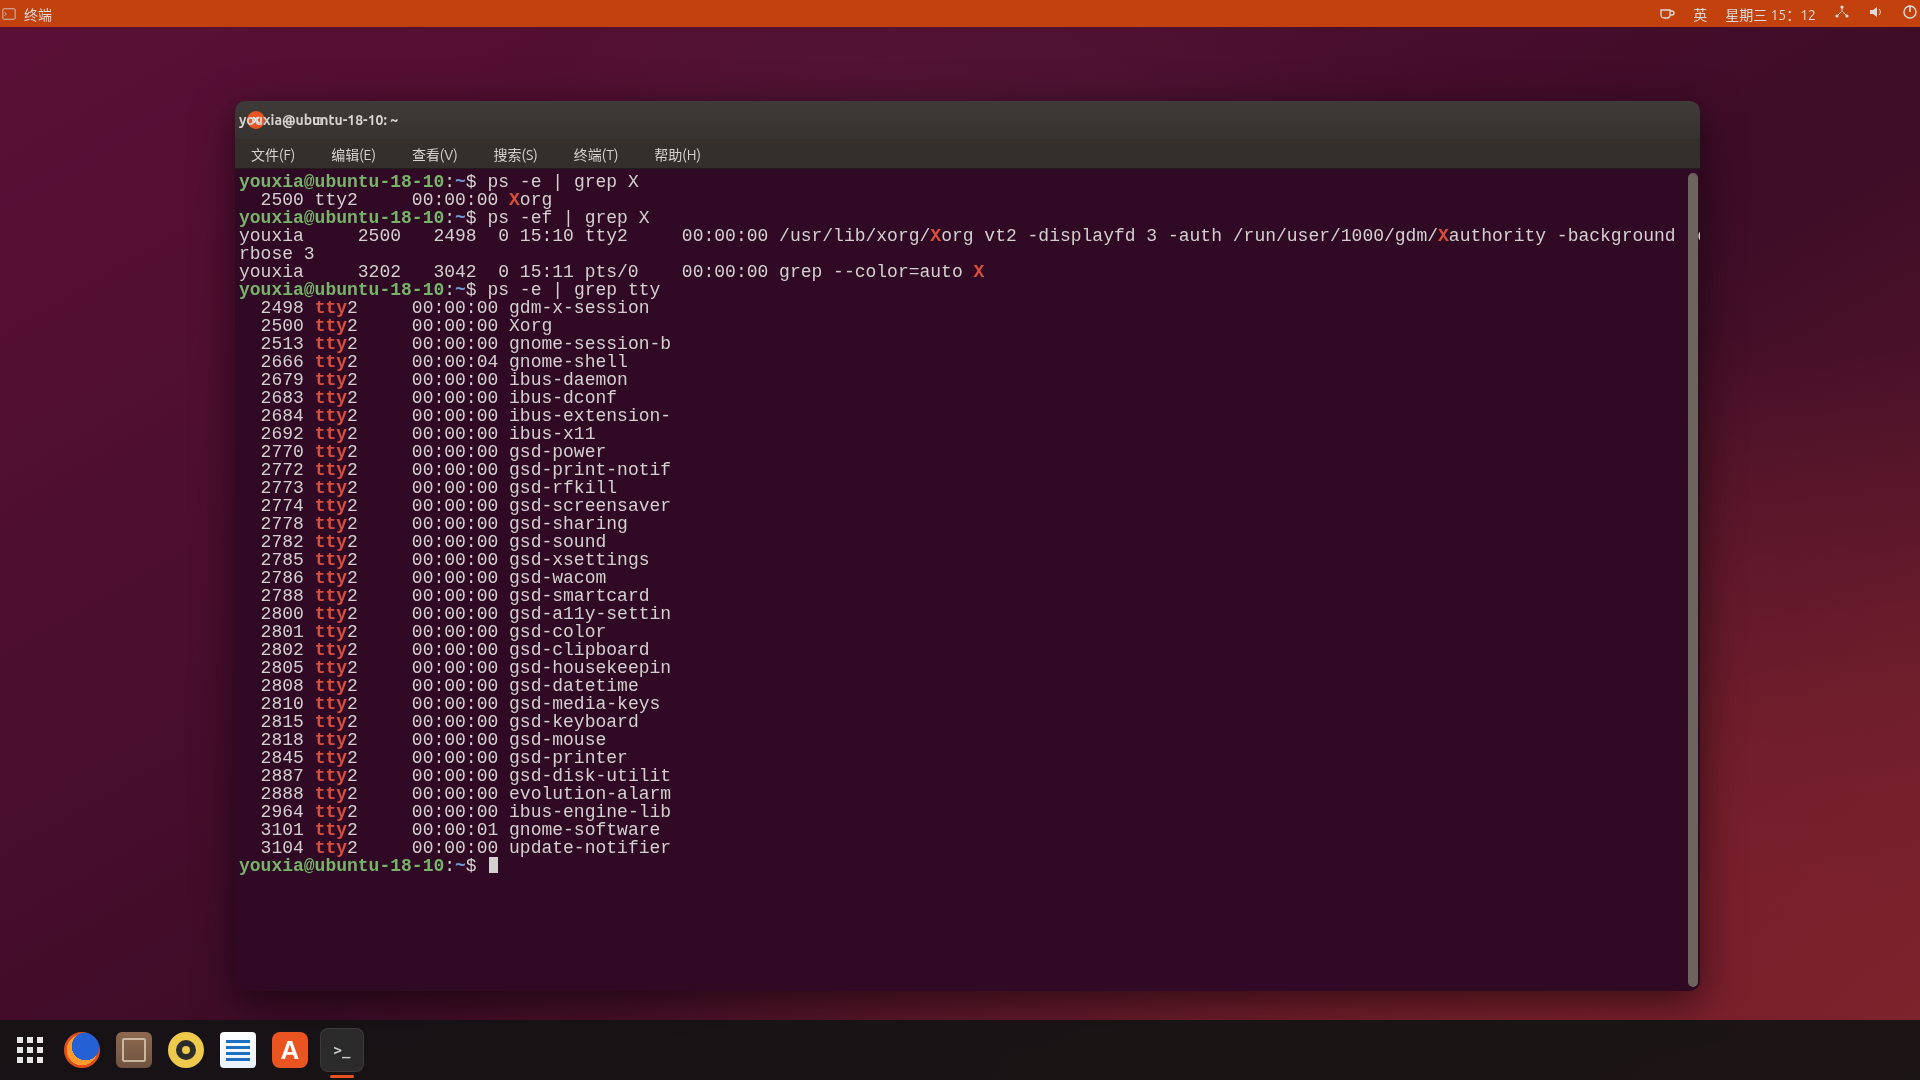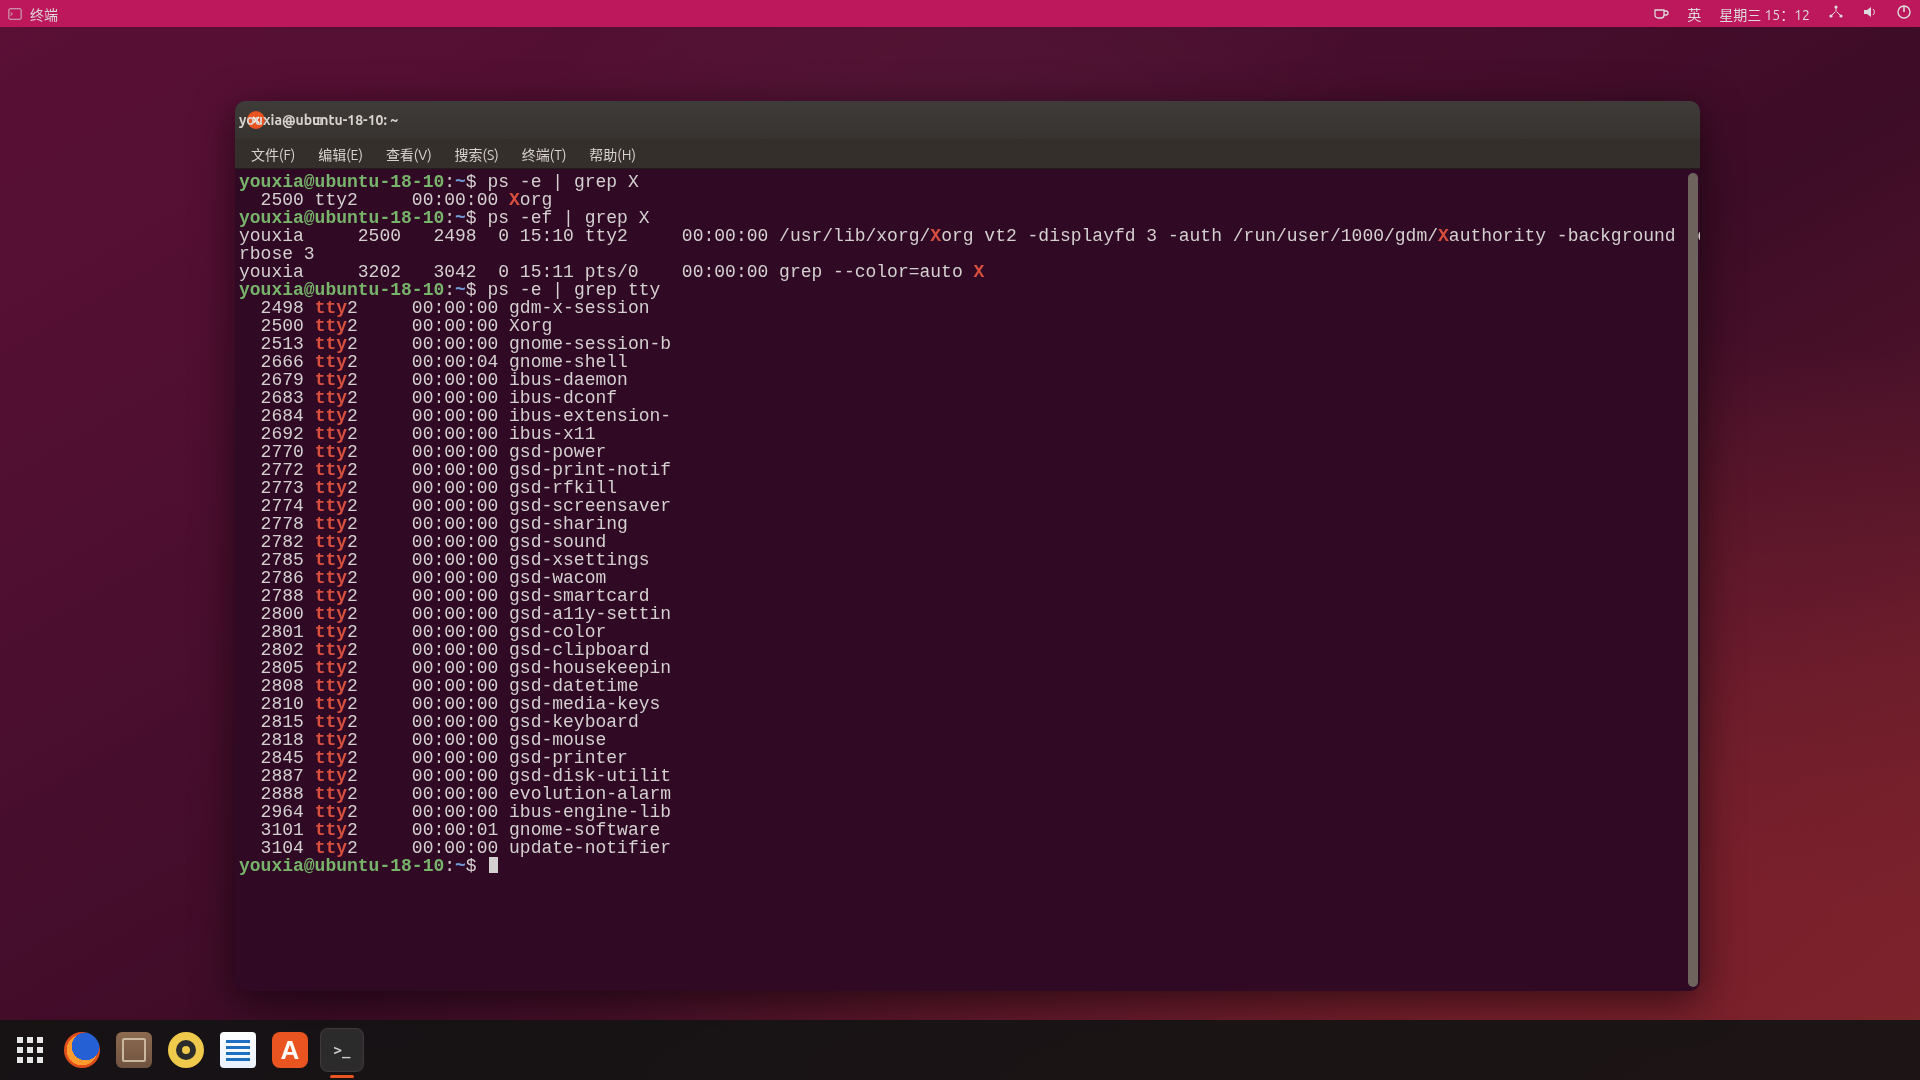--- a/index.html
+++ b/index.html
@@ -8,22 +8,22 @@
     background:
       radial-gradient(circle at 50% 30%, rgba(255,255,255,0.04) 0, rgba(255,255,255,0) 40%),
       radial-gradient(ellipse at 85% 85%, #7a1f2c 0, rgba(122,31,44,0) 45%),
       linear-gradient(150deg, #5b1036 0%, #4a0e2e 35%, #3d0c27 55%, #53152a 75%, #8a2f2a 100%);
     position:relative;
   }
 
   
   .top-panel {
     position:absolute; top:0; left:0; right:0; height:27px;
-    background:#be185d; color:#dcdcdc; font-size:14px;
-    display:flex; align-items:center; padding:0 8px;
+    background:#c2410c; color:#dcdcdc; font-size:14px;
+    display:flex; align-items:center; padding:0 2px;
     justify-content:space-between;
   }
   .top-left { display:flex; align-items:center; gap:8px; }
   .top-right { display:flex; align-items:center; gap:18px; }
   .top-right .glyph { font-size:14px; }
   .panel-icon { width:14px; height:14px; display:inline-block; }
 
   
   .term-window {
     position:absolute; left:235px; top:101px; width:1465px; height:890px;
@@ -37,21 +37,21 @@
     color:#d9d4cf; font-size:14px; font-weight:600;
   }
   .win-btns { display:flex; gap:18px; align-items:center; padding-left:12px; }
   .btn-close { width:18px; height:18px; border-radius:50%; background:#e95420; display:flex; align-items:center; justify-content:center; color:#fff; font-size:11px; line-height:1; }
   .btn-min, .btn-max { color:#cfcac4; font-size:12px; }
   .btn-max { font-size:11px; }
   .win-title { position:absolute; left:4px; right:0; text-align:left; pointer-events:none; }
 
   .menubar {
     height:30px; background:#352f2b; display:flex; align-items:center;
-    gap:3px; padding:0 6px; color:#d7d2cd; font-size:14px;
+    gap:16px; padding:0 6px; color:#d7d2cd; font-size:14px;
     border-bottom:1px solid #221e1c;
   }
   .menubar span { padding:4px 10px; }
 
   .term-body {
     flex:1; overflow:hidden; position:relative;
     font-family:Liberation Mono, monospace;
     font-size:18px; line-height:18px; color:#d3d0cf;
     padding:4px 6px 4px 4px; white-space:pre;
   }

